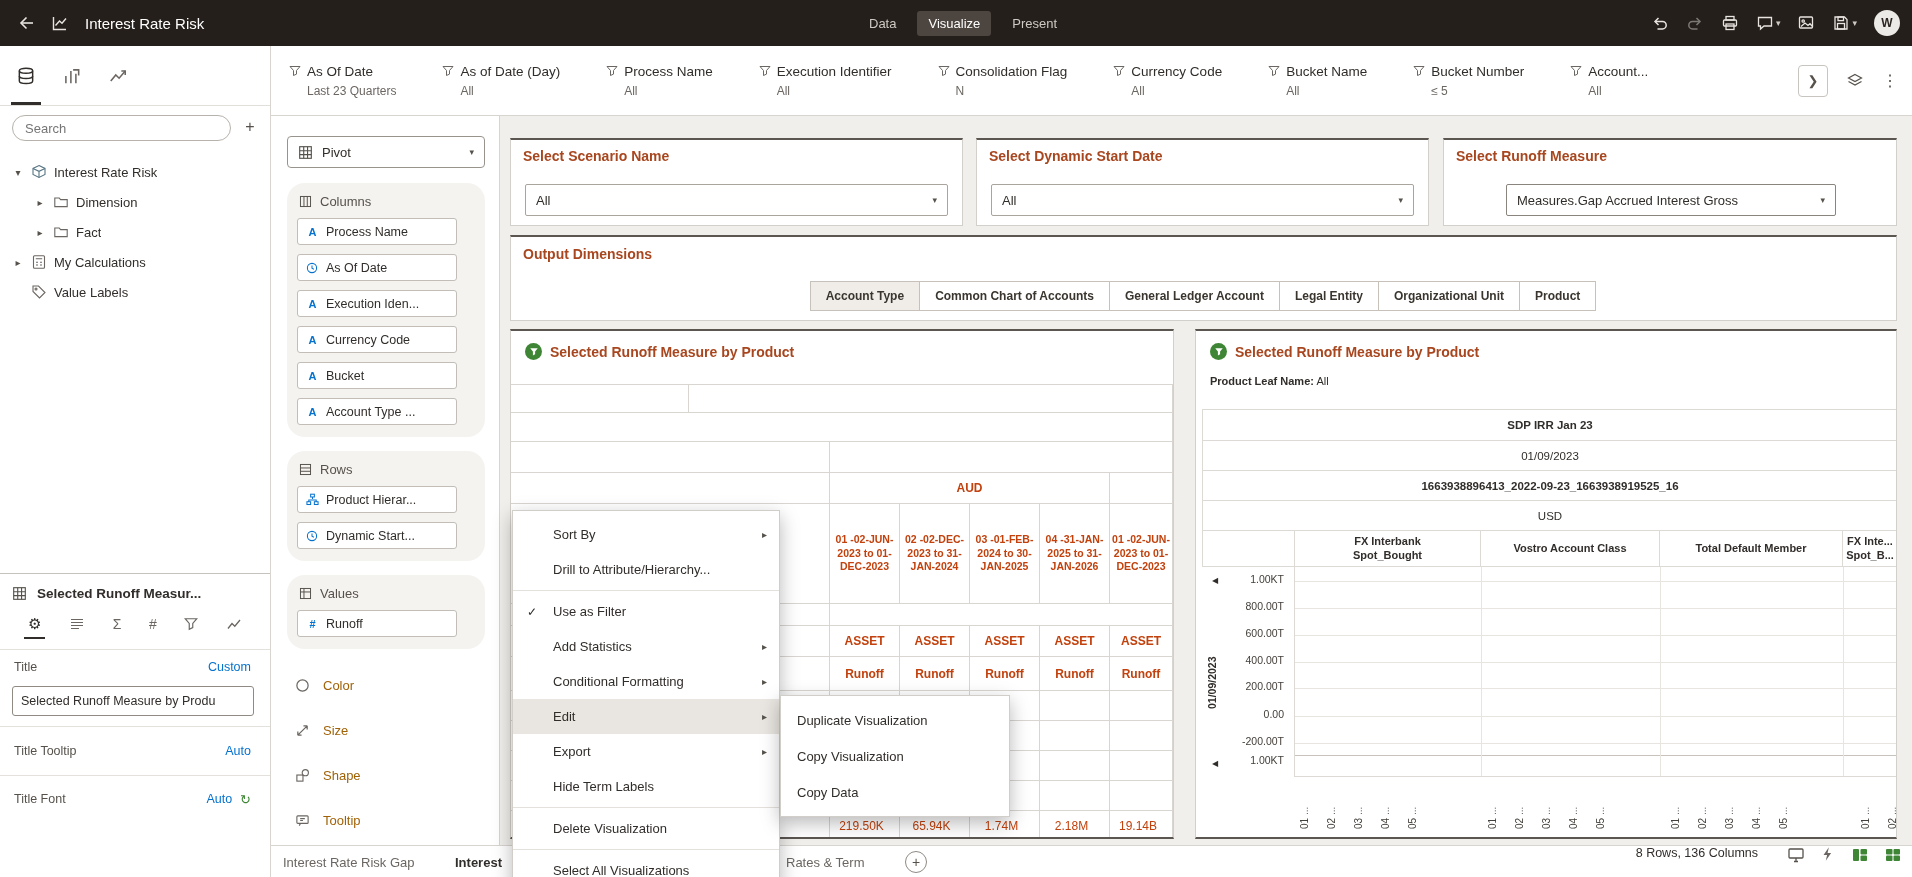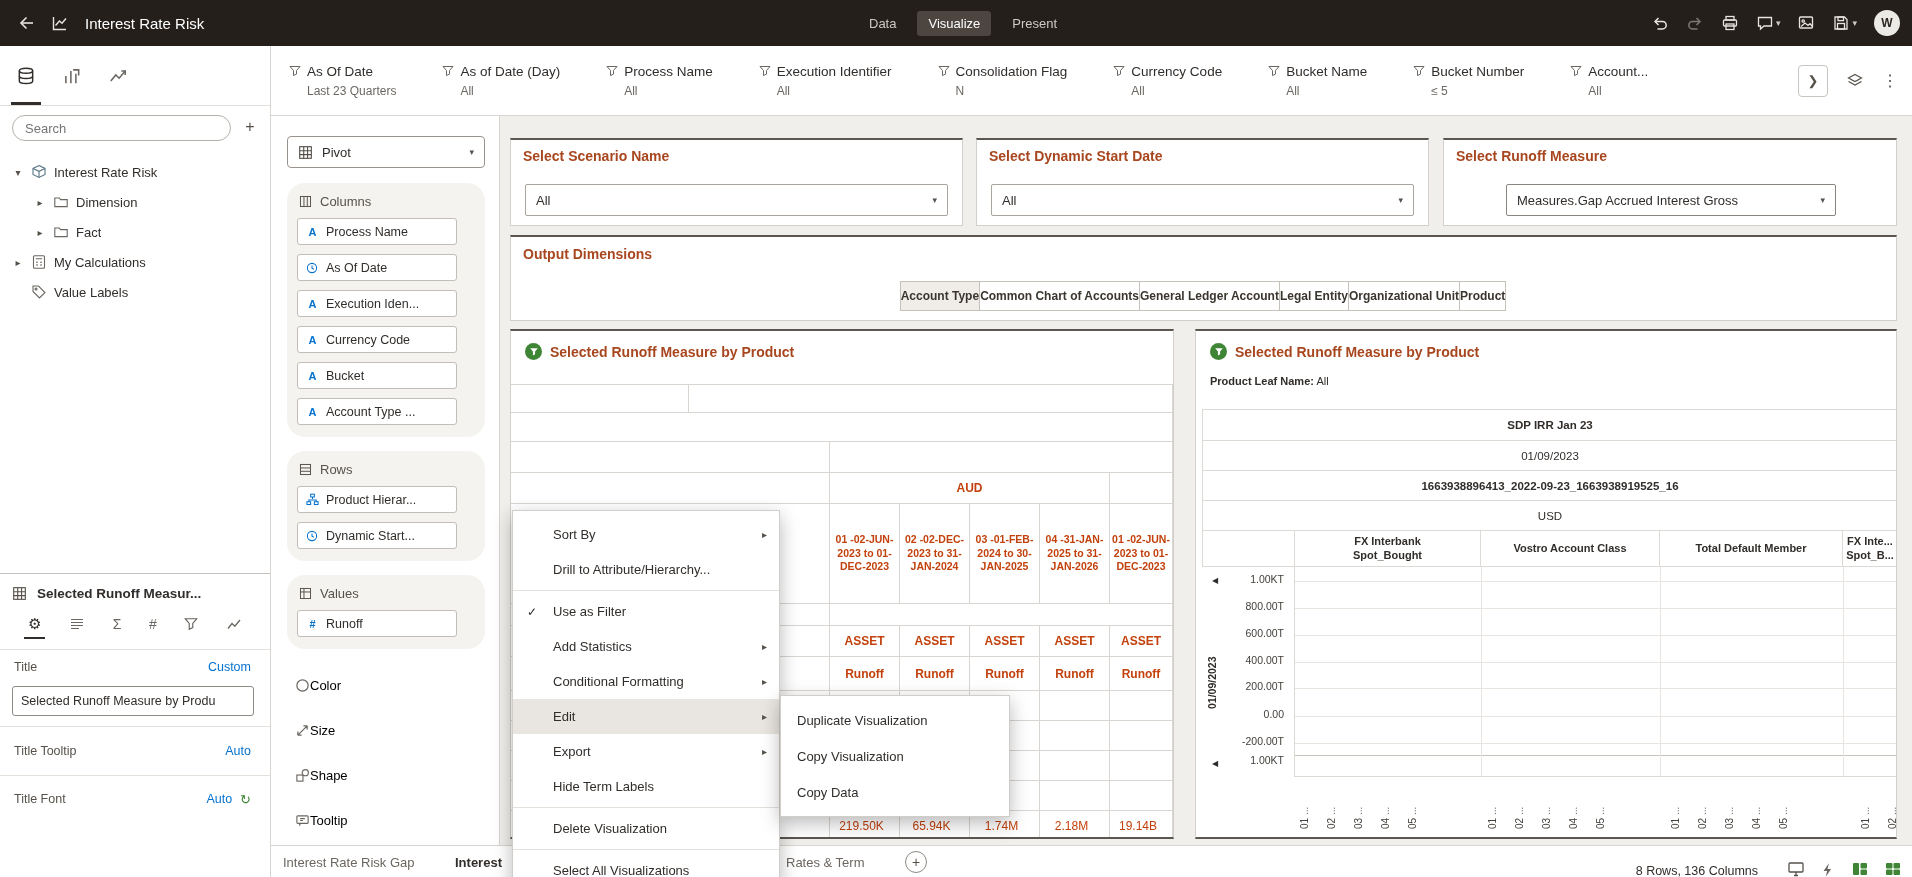--- a/index.html
+++ b/index.html
@@ -57,30 +57,30 @@
   .kebab{font-size:16px;color:#56514b}
 
   
   .grammar{position:absolute;left:271px;top:116px;width:229px;height:729px;background:#fff;border-right:1px solid #d8d4d0;padding:20px 14px 0 16px;overflow:hidden}
   .gram-select{height:32px;border:1px solid #99938d;border-radius:4px;display:flex;align-items:center;gap:9px;padding:0 10px;font-size:13px;margin-bottom:15px;background:#fff}
   .gram-select .dd{margin-left:auto;color:#56514b;font-size:9px}
   .gram-box{background:#f5f3f0;border-radius:18px;padding:8px 10px 12px 10px;margin-bottom:14px}
   .gram-head{display:flex;align-items:center;gap:8px;font-size:13px;color:#56514b;margin:3px 0 2px 2px}
   .gchip{display:flex;align-items:center;gap:7px;height:27px;background:#fff;border:1px solid #c2bdb7;border-radius:3px;padding:0 8px;font-size:12.5px;margin-top:9px;width:160px;white-space:nowrap;overflow:hidden}
   .glyph{color:#0572ce;font-weight:bold;font-size:11px;width:13px;text-align:center;flex:none}
-  .gram-extra{display:flex;align-items:center;gap:0;height:45px;font-size:13px;color:#000000;padding-left:8px}
+  .gram-extra{display:flex;align-items:center;gap:13px;height:45px;font-size:13px;color:#a16207;padding-left:8px}
 
   
   .canvas{position:absolute;left:500px;top:116px;width:1412px;height:729px;background:#f1efec}
   .card{position:absolute;background:#fff;border:1px solid #d3cfca;border-top:2px solid #5c5651}
   .rust{color:#a8471f;font-weight:bold;font-size:14px}
   .fselect{position:absolute;display:flex;align-items:center;justify-content:space-between;border:1px solid #aaa49e;border-radius:2px;height:32px;padding:0 10px;font-size:13px;background:#fff;color:#312d2a}
   .fselect .dd{color:#56514b;font-size:9px}
   .odbtns{position:absolute;left:0;right:0;top:44px;display:flex;justify-content:center}
-  .odbtn{height:30px;padding:0 0;display:flex;align-items:center;border:1px solid #c6c1bb;background:#fff;font-size:12px;font-weight:bold;color:#3a362f;margin-left:-1px}
+  .odbtn{height:30px;padding:0 15px;display:flex;align-items:center;border:1px solid #c6c1bb;background:#fff;font-size:12px;font-weight:bold;color:#3a362f;margin-left:-1px}
   .viz{border-bottom:2px solid #5c5651}
   .viz-title{position:absolute;left:14px;top:12px;display:flex;gap:8px;align-items:center}
   .gfunnel{width:17px;height:17px;border-radius:50%;background:#3e8635;display:flex;align-items:center;justify-content:center;flex:none}
 
   
   .pivot{position:absolute;left:0;top:53px;width:662px;height:457px;display:grid;grid-template-columns:319px 70px 70px 70px 70px 63px;grid-template-rows:28px 29px 31px 31px 100px 22px 31px 34px 30px 30px 30px 30px 30px;border-top:1px solid #d9d5d1;font-size:12px;color:#c2410c}
   .pivot>div{border-right:1px solid #d9d5d1;border-bottom:1px solid #d9d5d1;display:flex;align-items:center;justify-content:center;text-align:center;overflow:hidden;position:relative;background:#fff}
   .pc-b{font-weight:bold}
   .pc-bucket{font-size:10.5px;font-weight:bold;line-height:1.3;padding:2px}
   .pc-right{justify-content:flex-end;padding-right:6px}
@@ -100,21 +100,21 @@
   .xlab{position:absolute;top:450px;height:48px;writing-mode:vertical-rl;transform:rotate(180deg);font-size:10px;color:#44403b;line-height:12px}
   .vlab{position:absolute;left:10px;top:288px;height:90px;writing-mode:vertical-rl;transform:rotate(180deg);font-size:10.5px;font-weight:bold;color:#312d2a}
   .axarrow{position:absolute;font-size:8px;color:#312d2a}
   .subt{position:absolute;left:14px;top:44px;font-size:11px;color:#312d2a}
 
   
   .bottom-bar{position:absolute;left:271px;top:845px;width:1641px;height:32px;background:#fff;border-top:1px solid #d8d4d0;font-size:13px}
   .bb-tab{position:absolute;top:0;height:32px;display:flex;align-items:center;color:#6b6661}
   .bb-tab.active{color:#312d2a;font-weight:bold}
   .bb-plus{position:absolute;top:5px;width:22px;height:22px;border-radius:50%;border:1px solid #8f8a84;color:#56514b;display:flex;align-items:center;justify-content:center;font-size:14px}
-  .bb-right{position:absolute;right:10px;top:0;height:32px;display:flex;align-items:flex-end;gap:15px}
+  .bb-right{position:absolute;right:10px;top:0;height:32px;display:flex;align-items:flex-start;gap:15px}
   .bb-status{font-size:12.5px;color:#312d2a;margin-right:14px}
 
   
   .ctx-menu{position:absolute;left:512px;top:510px;width:268px;background:#fff;border:1px solid #d1cdc8;box-shadow:0 6px 18px rgba(0,0,0,.28);padding:6px 0;z-index:60;font-size:13px}
   .mi{height:35px;display:flex;align-items:center;padding:0 12px 0 40px;position:relative;color:#312d2a}
   .mi .arrow{margin-left:auto;color:#56514b;font-size:10px}
   .mi.hl{background:#e9e6e1}
   .mi .chk{position:absolute;left:14px;font-size:12px;color:#312d2a}
   .msep{height:1px;background:#e4e1dd;margin:3px 0}
   .ctx-sub{position:absolute;left:780px;top:695px;width:230px;background:#fff;border:1px solid #d1cdc8;box-shadow:0 6px 18px rgba(0,0,0,.28);padding:6px 0;z-index:61;font-size:13px}

